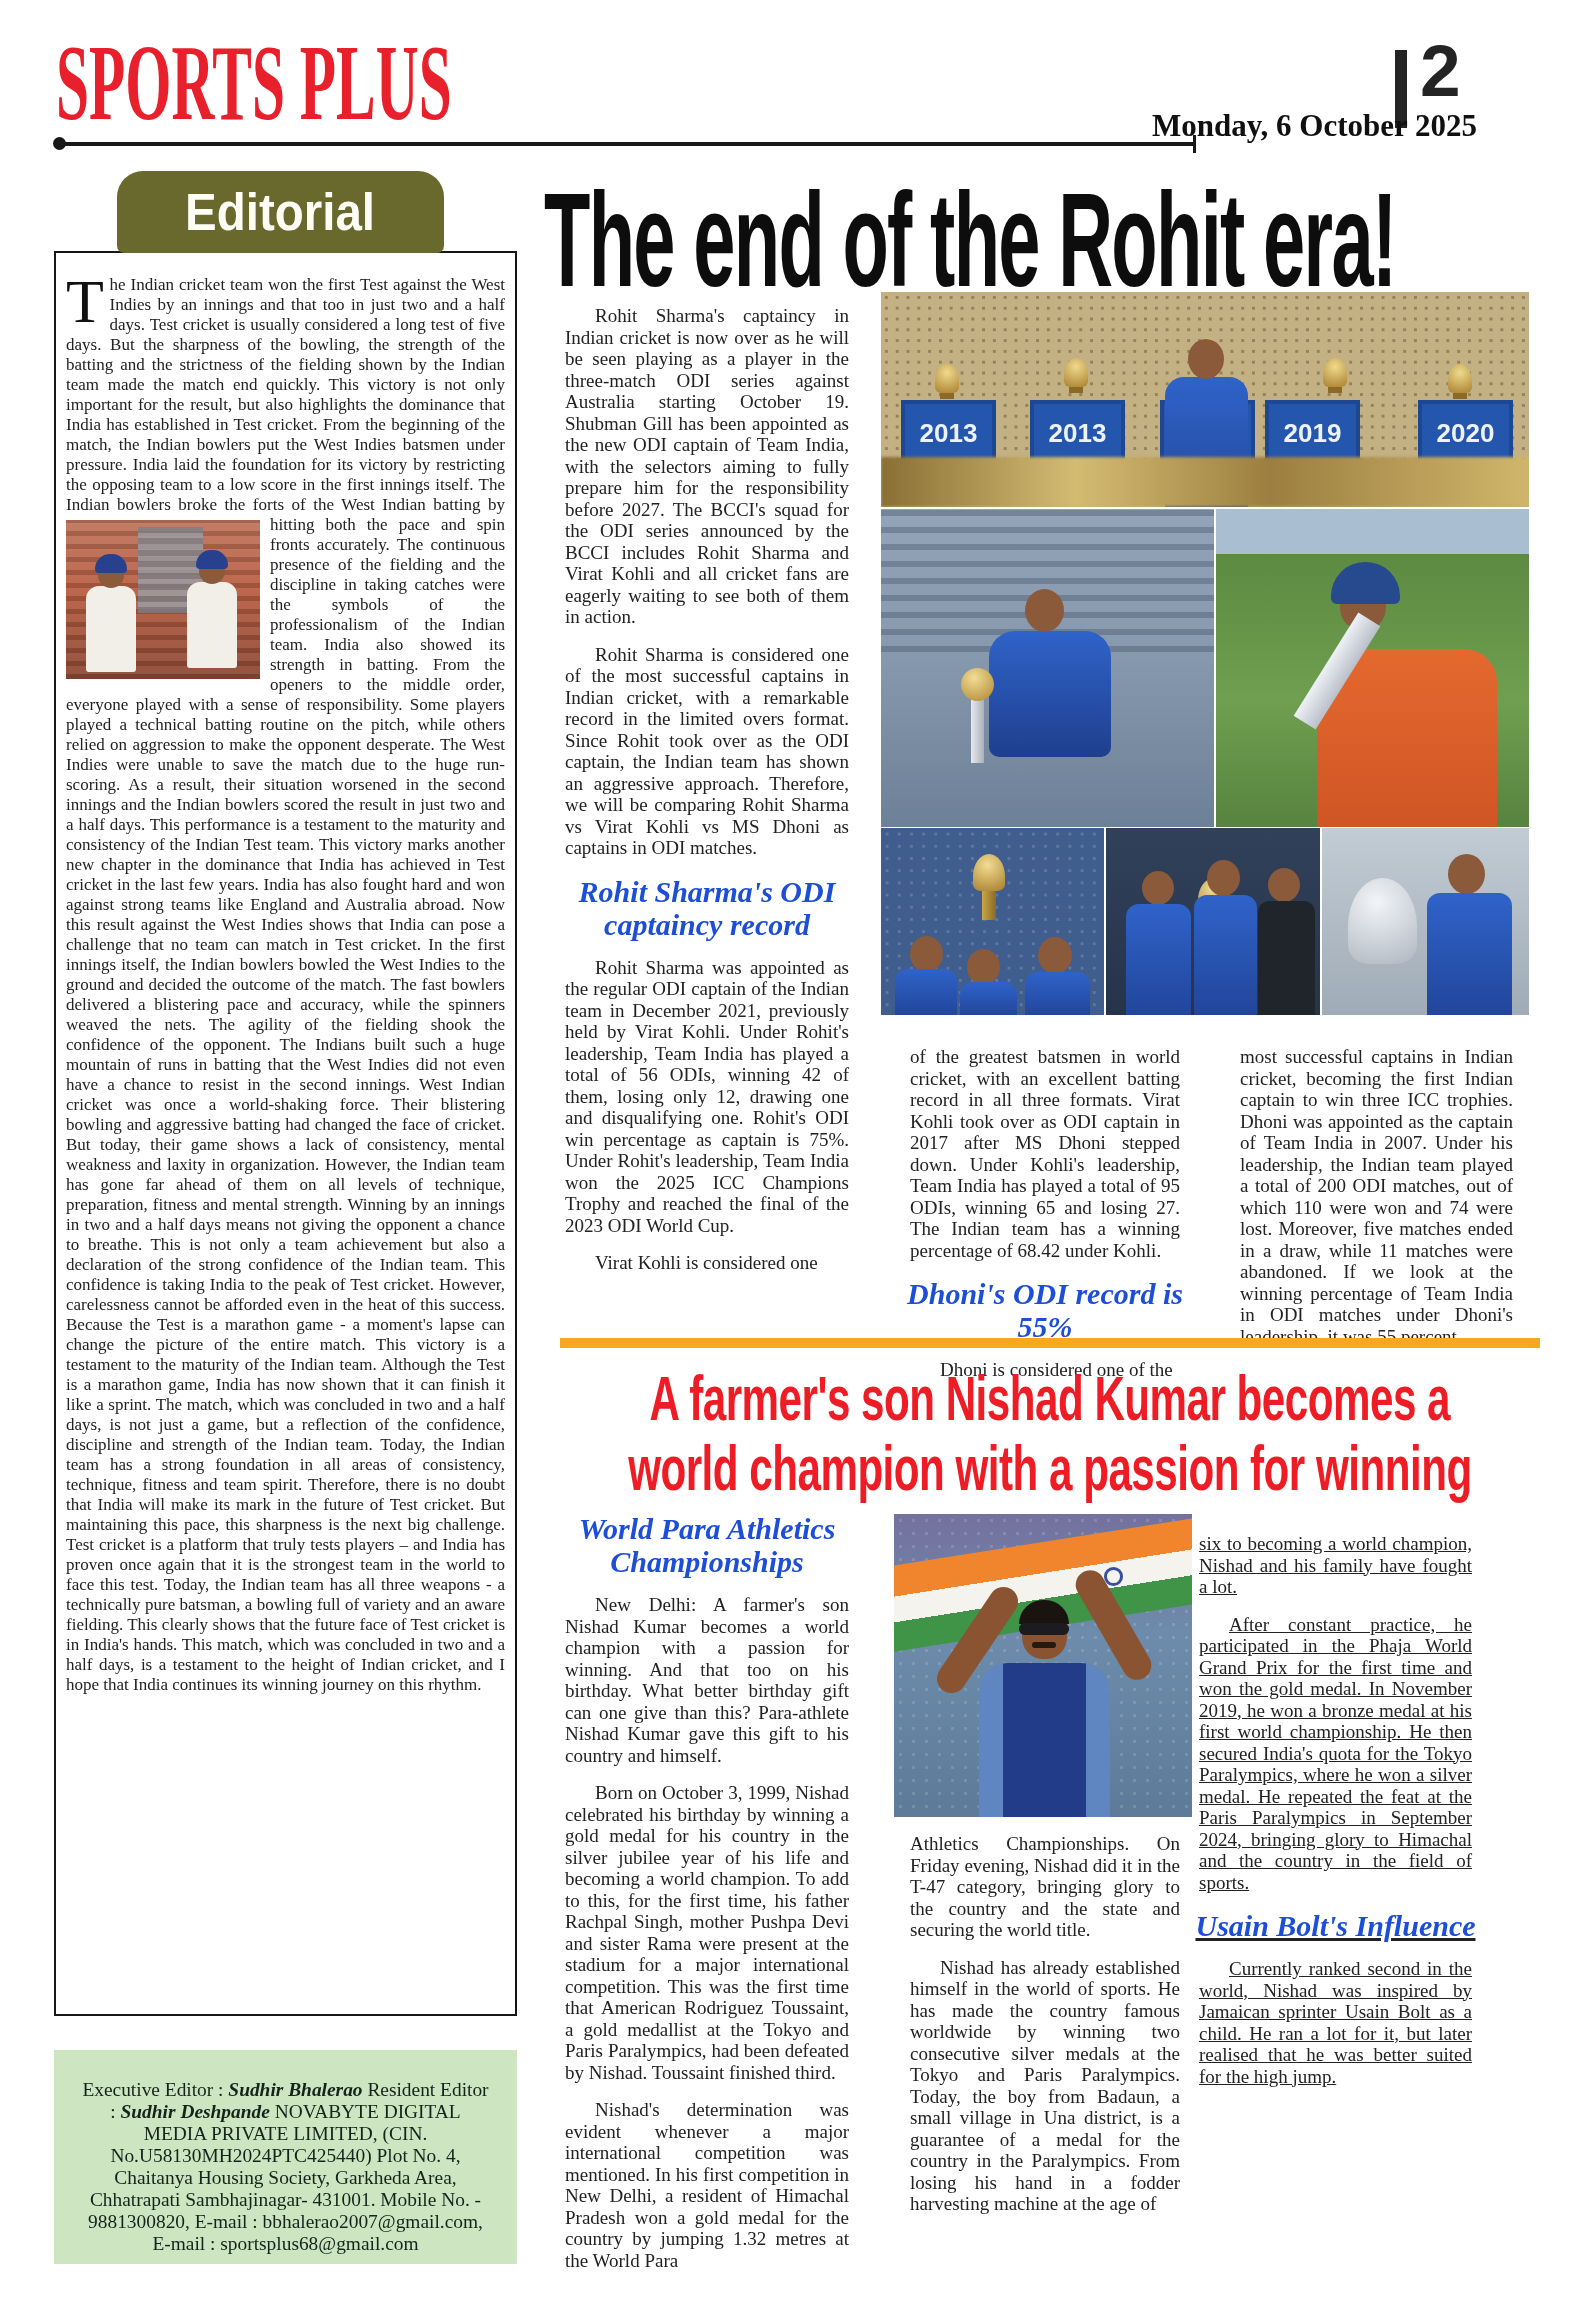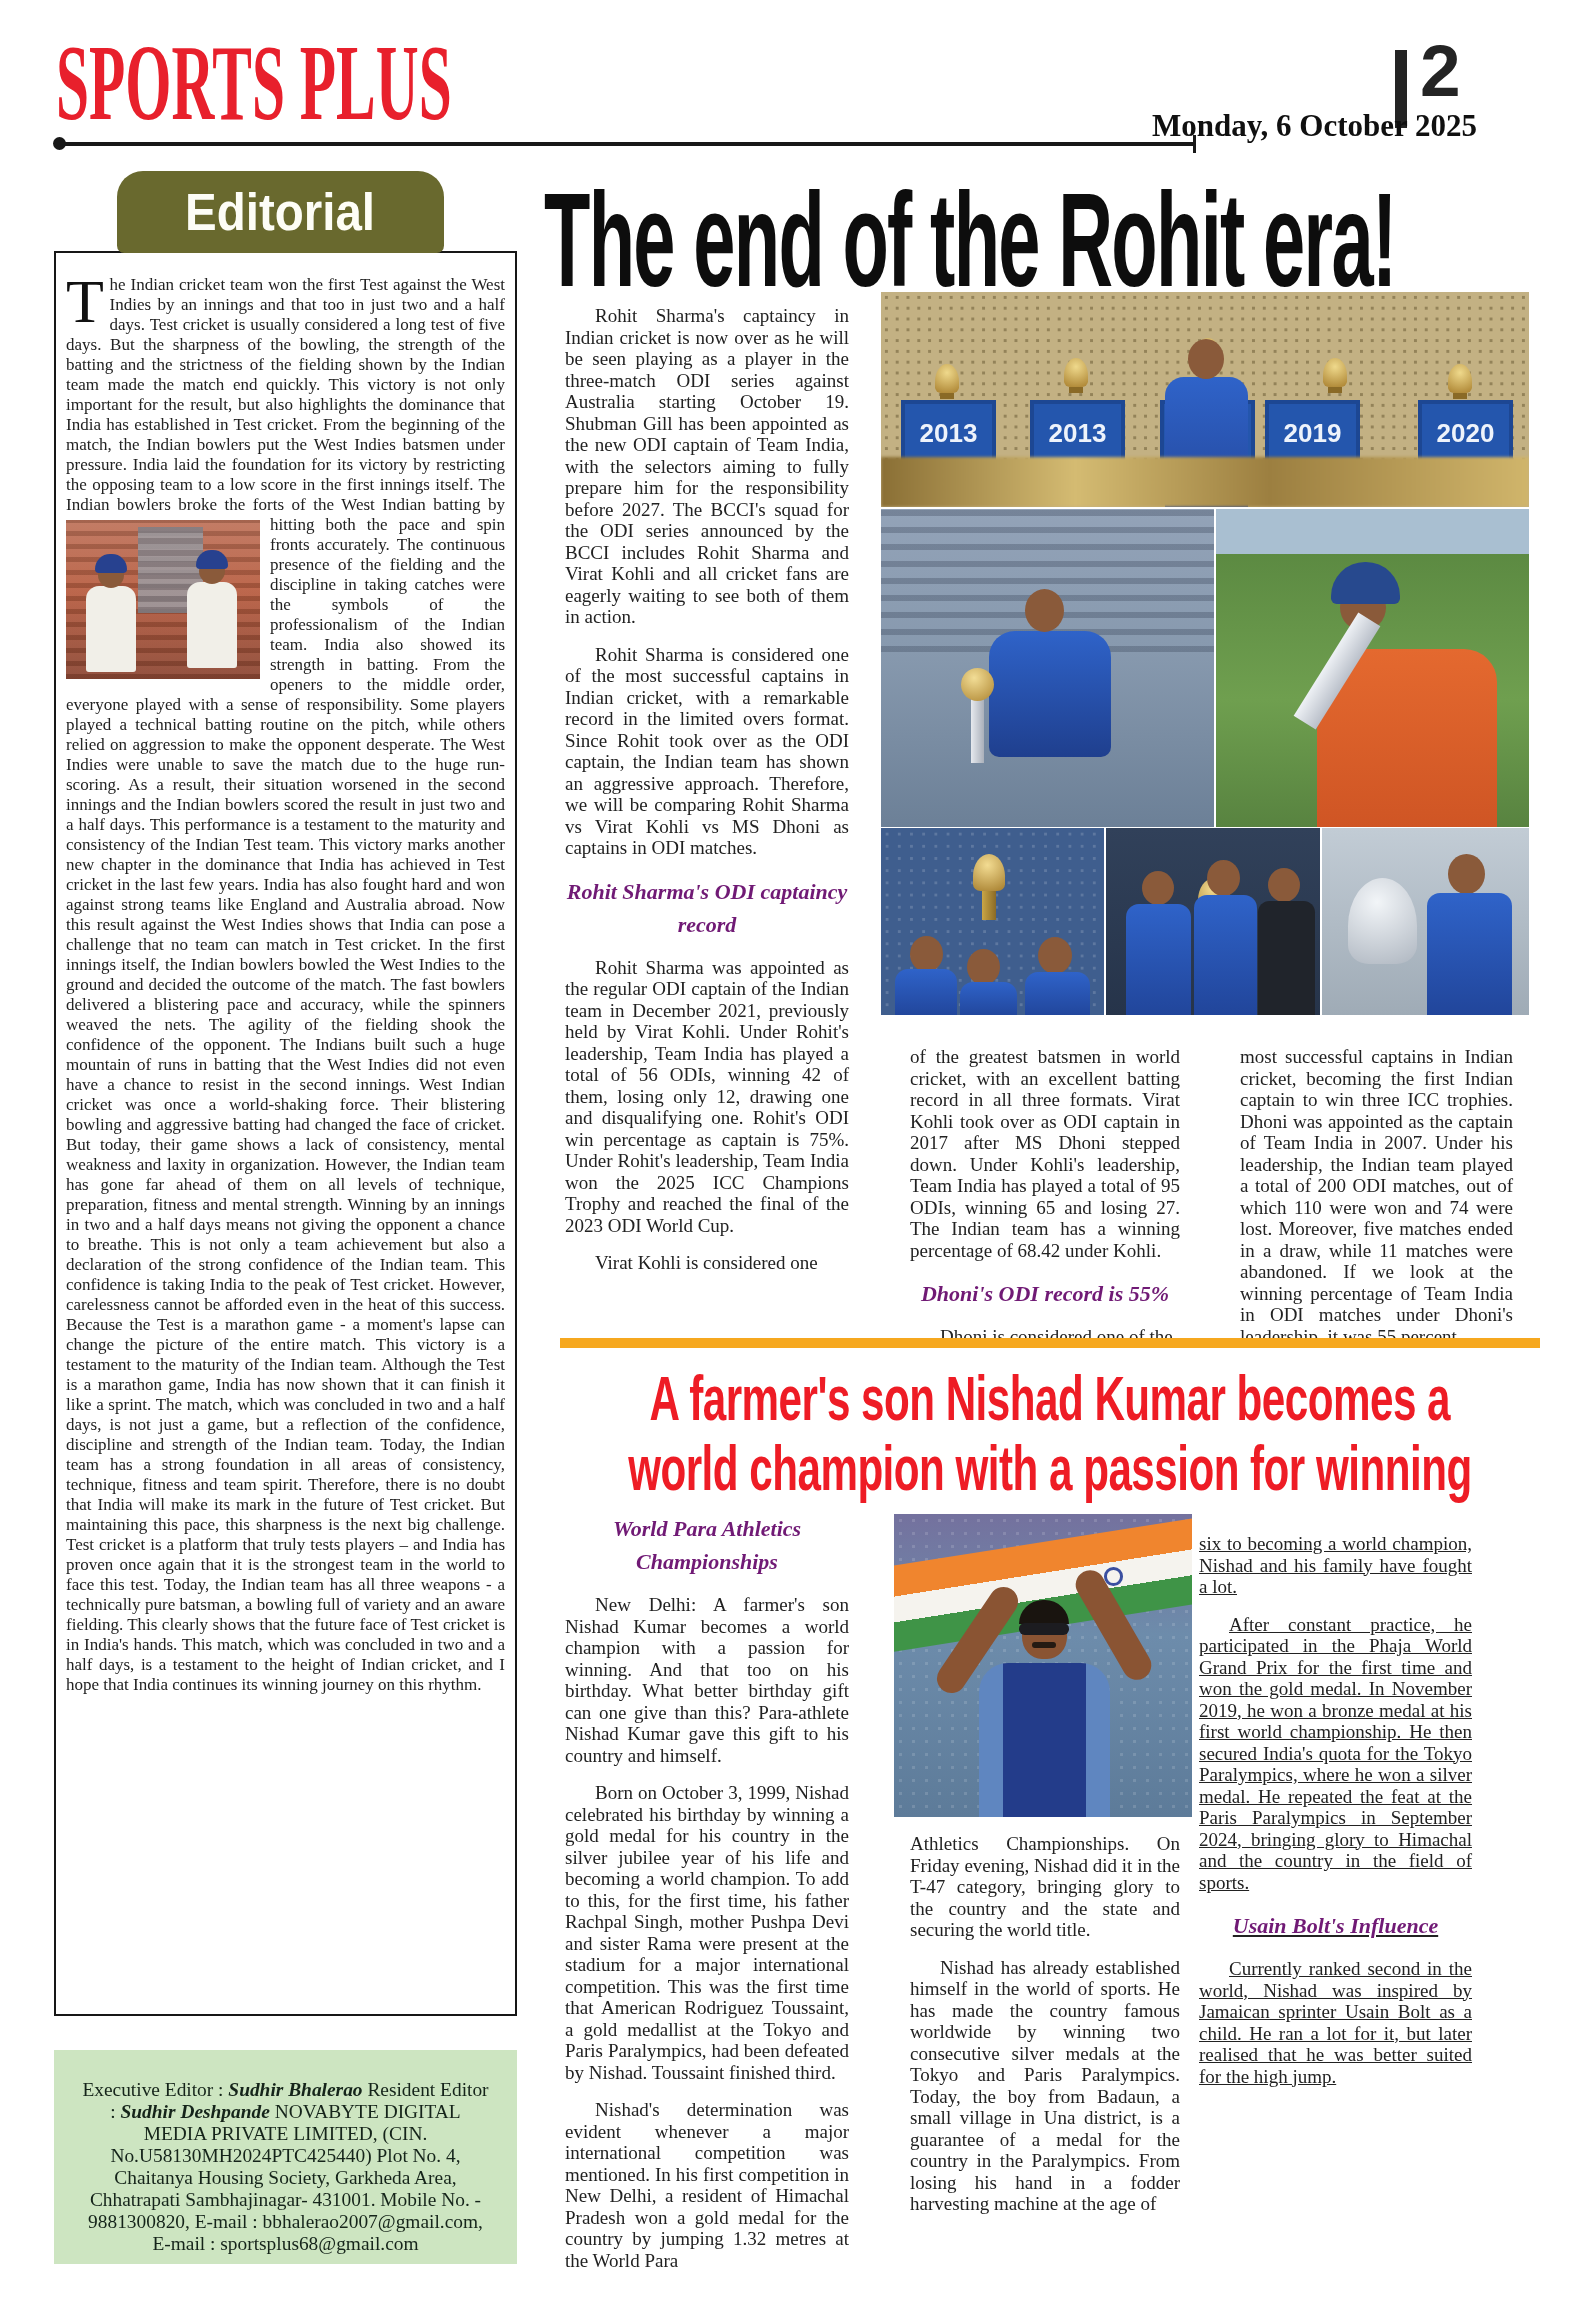--- a/index.html
+++ b/index.html
@@ -43,21 +43,21 @@
   .pub-box{position:absolute;left:54px;top:2050px;width:463px;height:214px;background:#cde5c1;
     box-sizing:border-box;padding:29px 26px 0 26px;text-align:center;font-size:19.4px;line-height:22px;color:#15241a;}
   .pub-box .nm{font-weight:bold;font-style:italic;}
   
   .a1-headline{position:absolute;left:544px;top:174px;white-space:nowrap;
     font-family:"Liberation Sans",sans-serif;font-weight:bold;font-size:133px;line-height:133px;
     letter-spacing:-2.9px;color:#0d0d0d;transform:scale(0.57,1);transform-origin:left top;}
   .col{position:absolute;text-align:justify;font-size:19px;line-height:21.5px;color:#222;}
   .col p{margin:16px;}
   .col p.ind{text-indent:30px;}
-  .subhead{font-weight:bold;font-style:italic;font-size:22px;line-height:33px;color:#701a75;
+  .subhead{font-weight:bold;font-style:italic;font-size:30px;line-height:33px;color:#1d4ed8;
     text-align:center;margin:8.6px 0 5.7px 0;}
   
   .montage{position:absolute;left:880px;top:291px;width:650px;height:725px;background:#fff;}
   .mph{position:absolute;box-sizing:border-box;border:1.4px solid #fff;overflow:hidden;}
   .m-top{left:0;top:0;width:650px;height:217px;
     background:radial-gradient(rgba(70,55,20,.38) 1.6px,transparent 1.9px) 0 0/10.8px 10.8px,#c3b183;}
   .m-top .band{position:absolute;left:0;bottom:0;width:100%;height:50px;
     background:linear-gradient(90deg,#8a6f35,#d4bb72 30%,#9c7f40 60%,#d0b56b);filter:blur(1.4px);}
   .shelf{position:absolute;top:108px;width:95px;height:66px;background:#2456ad;border:4.3px solid #1d4793;
     box-sizing:border-box;display:flex;align-items:center;justify-content:center;}

